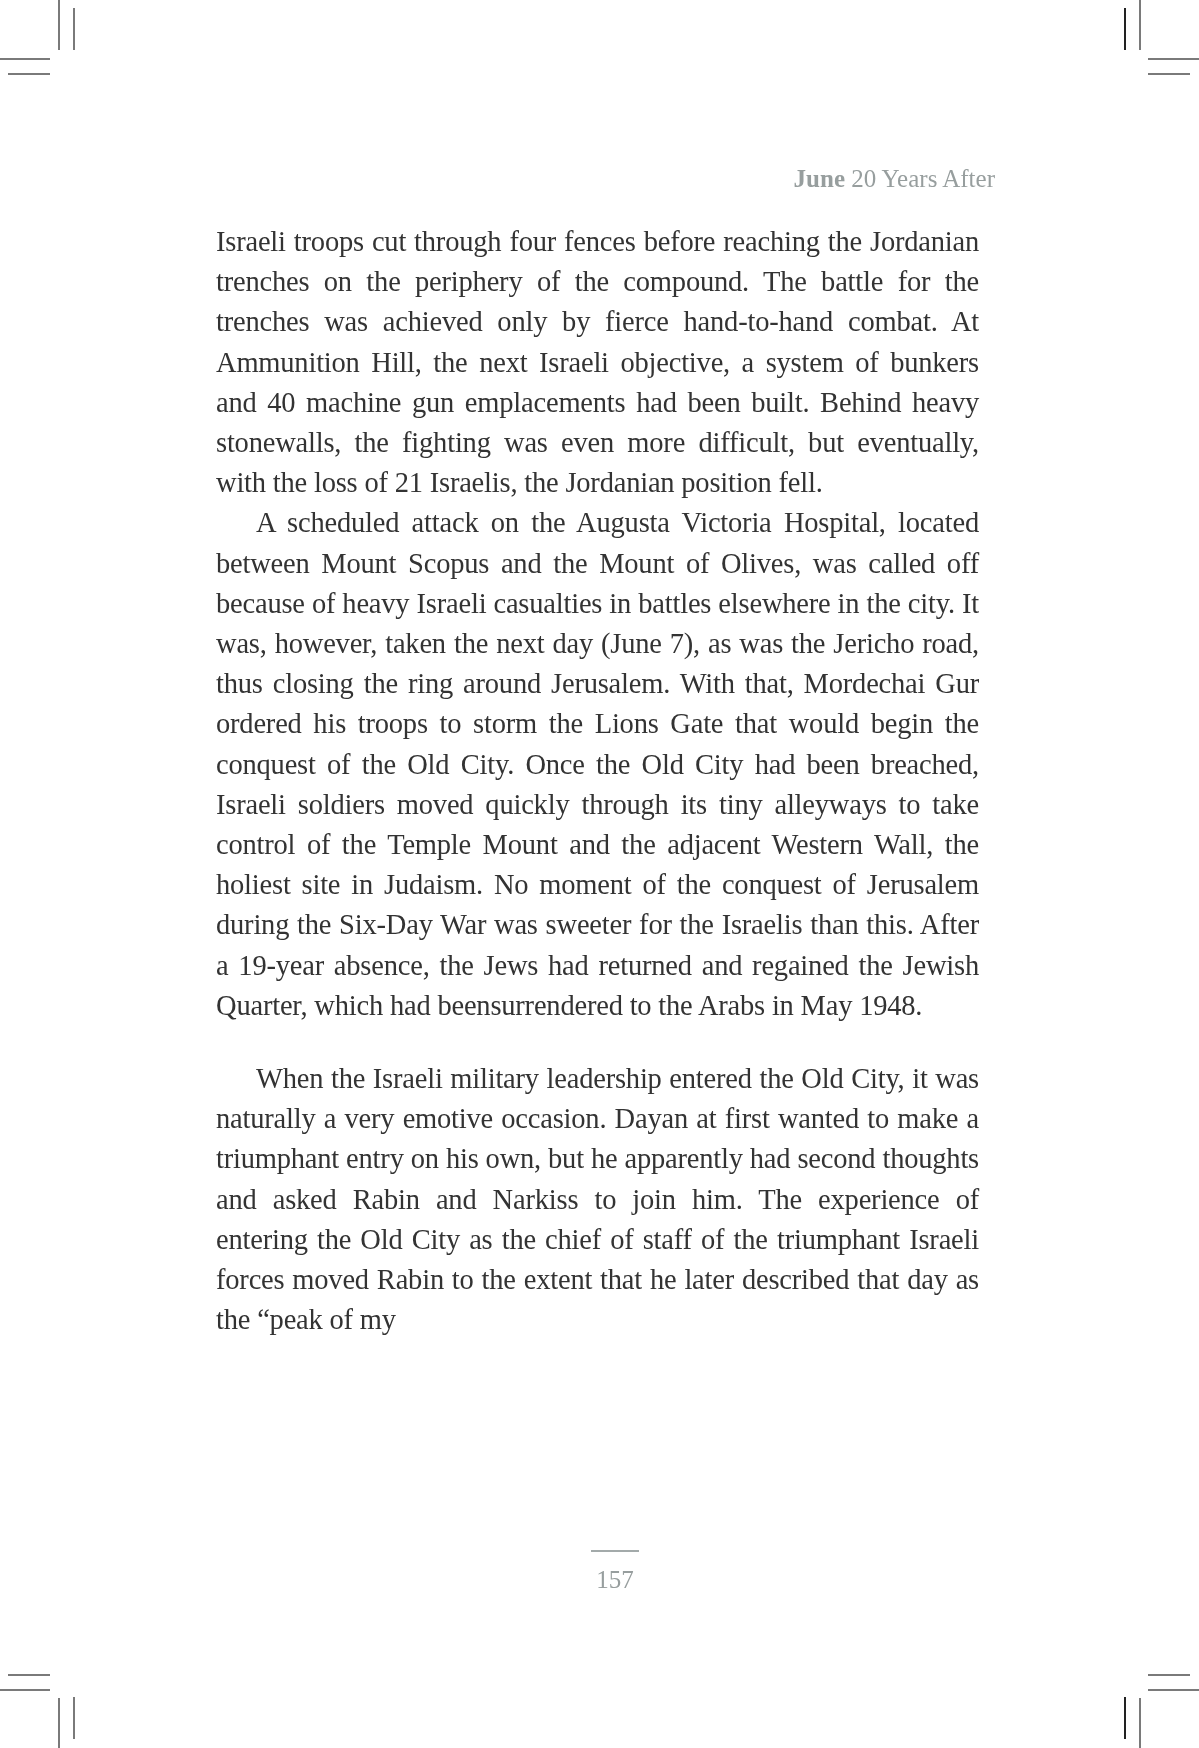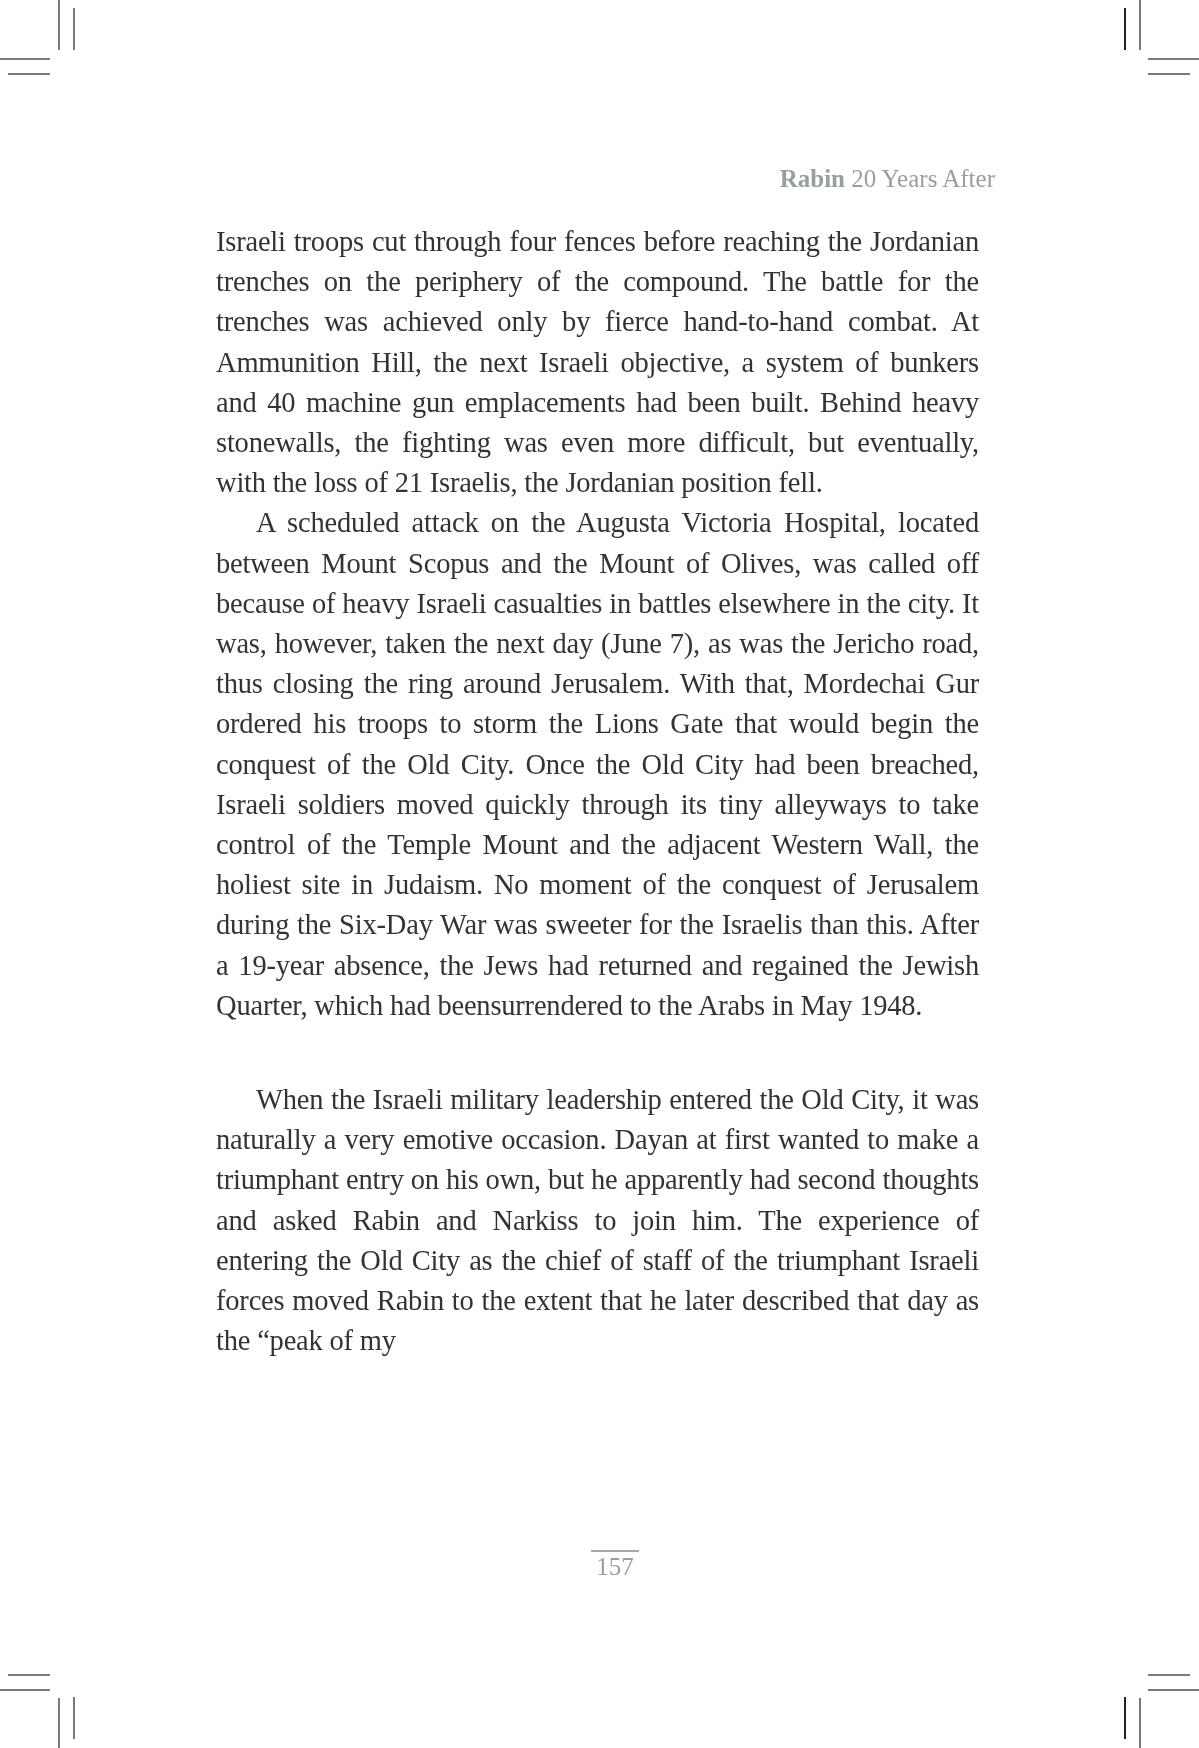--- a/index.html
+++ b/index.html
@@ -15,26 +15,26 @@
   }
   .header .bold { font-weight: bold; }
   .body-text {
     position: absolute; left: 216px; top: 222px; width: 763px;
     font-family: "Liberation Serif", "DejaVu Serif", serif;
     font-size: 28.5px; line-height: 40.2px; color: #333333;
     text-align: justify; letter-spacing: -0.2px;
   }
   .body-text p { margin: 0; text-indent: 40px; }
   .body-text p.first { text-indent: 0; }
-  .body-text p.gap { margin-top: 54px; }
+  .body-text p.gap { margin-top: 33px; }
   .page-number {
     position: absolute; top: 1550px; left: 591px; width: 48px;
     border-top: 2px solid #a3aaaa; text-align: center;
     font-family: "Liberation Serif", "DejaVu Serif", serif;
-    font-size: 25px; line-height: 28px; color: #979e9e; padding-top: 1px;
+    font-size: 25px; line-height: 28px; color: #979e9e; padding-top: 14px;
   }
 </style>
 </head>
 <body>
 
 <div class="crop v" style="left:58px; top:0; height:50px;"></div>
 <div class="crop v" style="left:73px; top:8px; height:42px;"></div>
 <div class="crop h" style="left:0; top:58px; width:50px;"></div>
 <div class="crop h" style="left:8px; top:73px; width:42px;"></div>
 
@@ -47,21 +47,21 @@
 <div class="crop h" style="left:0; top:1689px; width:50px;"></div>
 <div class="crop v" style="left:58px; top:1698px; height:50px;"></div>
 <div class="crop v" style="left:73px; top:1697px; height:42px;"></div>
 
 <div class="crop h" style="left:1148px; top:1674px; width:42px;"></div>
 <div class="crop h" style="left:1148px; top:1689px; width:51px;"></div>
 <div class="crop v dark" style="left:1124px; top:1697px; height:42px;"></div>
 <div class="crop v" style="left:1139px; top:1698px; height:50px;"></div>
 
 <div class="header">
-  <span class="bold">Rabin</span><span style="white-space:pre;text-align:right;"> 20 Years After</span>
+  <span class="bold">June</span><span style="white-space:pre;text-align:right;"> 20 Years After</span>
 </div>
 
 <div class="body-text">
   <p class="first">Israeli troops cut through four fences before reaching the Jordanian trenches on the periphery of the compound. The battle for the trenches was achieved only by fierce hand-to-hand combat. At Ammunition Hill, the next Israeli objective, a system of bunkers and 40 machine gun emplacements had been built. Behind heavy stonewalls, the fighting was even more difficult, but eventually, with the loss of 21 Israelis, the Jordanian position fell.</p>
   <p>A scheduled attack on the Augusta Victoria Hospital, located between Mount Scopus and the Mount of Olives, was called off because of heavy Israeli casualties in battles elsewhere in the city. It was, however, taken the next day (June 7), as was the Jericho road, thus closing the ring around Jerusalem. With that, Mordechai Gur ordered his troops to storm the Lions Gate that would begin the conquest of the Old City. Once the Old City had been breached, Israeli soldiers moved quickly through its tiny alleyways to take control of the Temple Mount and the adjacent Western Wall, the holiest site in Judaism. No moment of the conquest of Jerusalem during the Six-Day War was sweeter for the Israelis than this. After a 19-year absence, the Jews had returned and regained the Jewish Quarter, which had beensurrendered to the Arabs in May 1948.</p>
   <p class="gap">When the Israeli military leadership entered the Old City, it was naturally a very emotive occasion. Dayan at first wanted to make a triumphant entry on his own, but he apparently had second thoughts and asked Rabin and Narkiss to join him. The experience of entering the Old City as the chief of staff of the triumphant Israeli forces moved Rabin to the extent that he later described that day as the “peak of my</p>
 </div>
 
 <div class="page-number">157</div>
 

